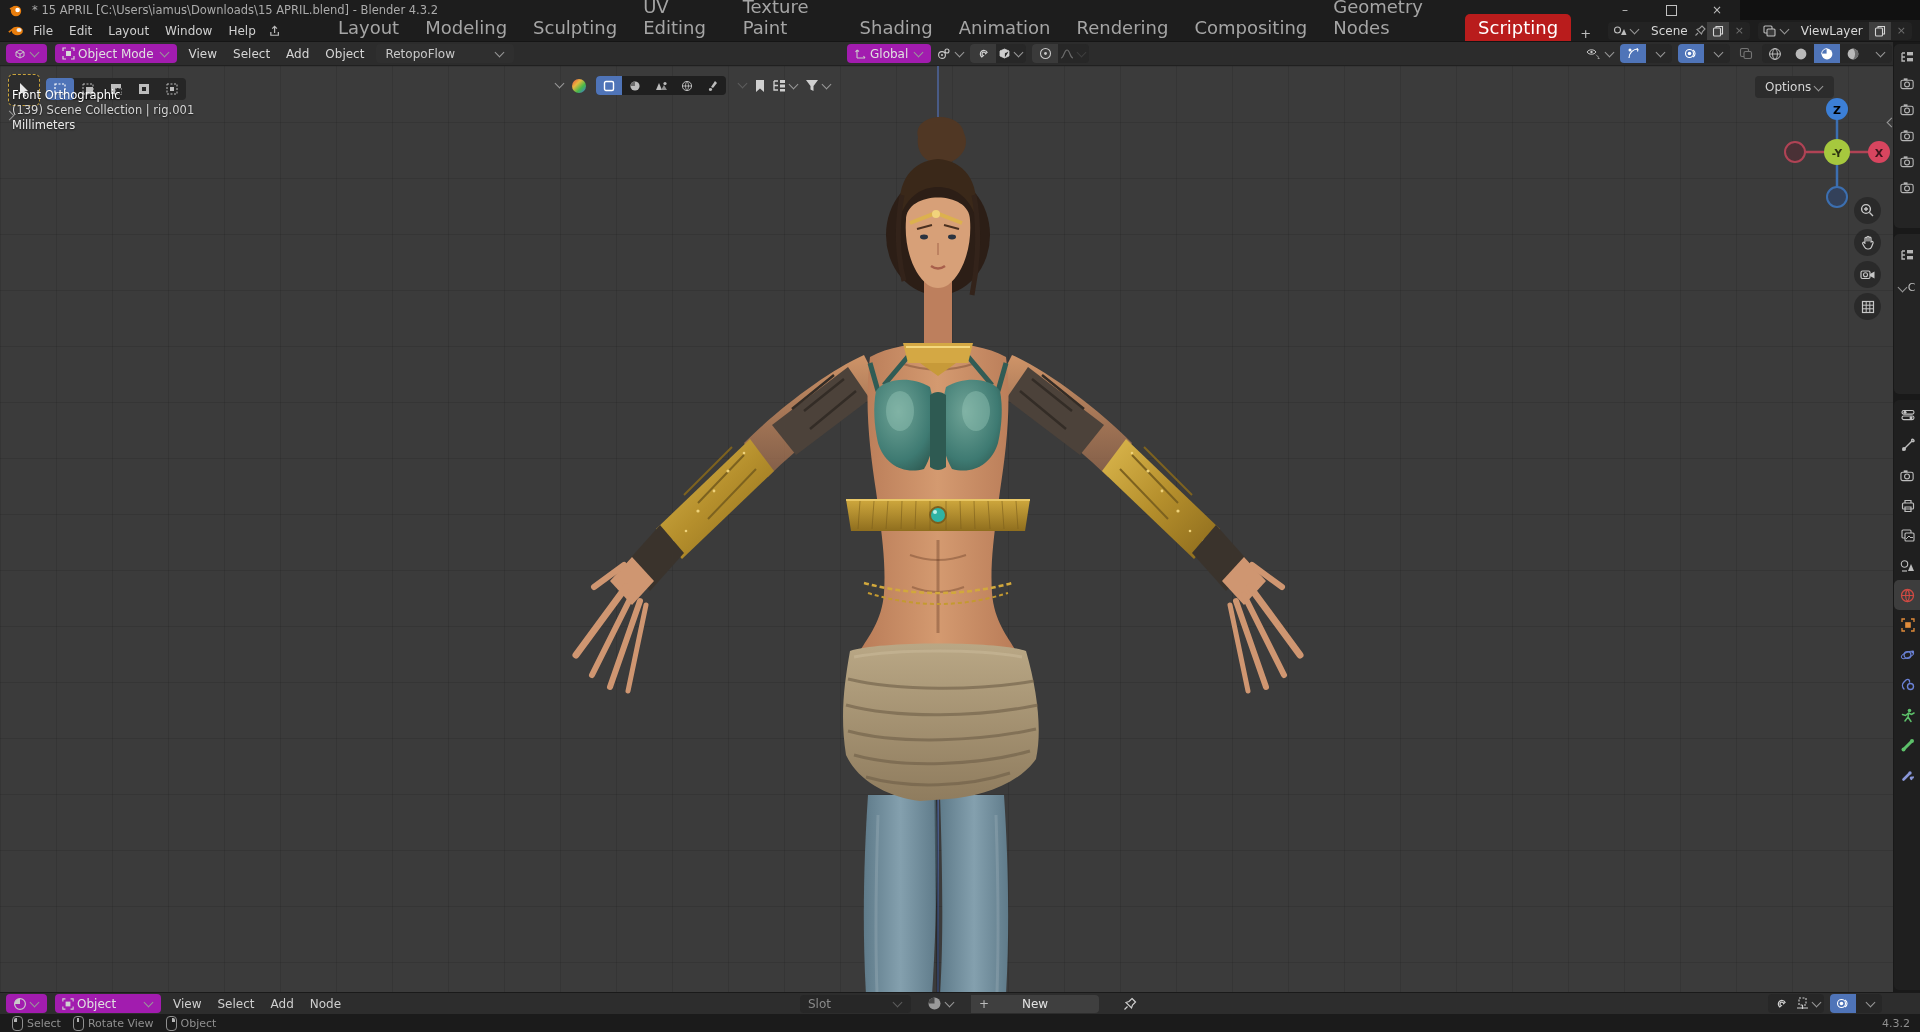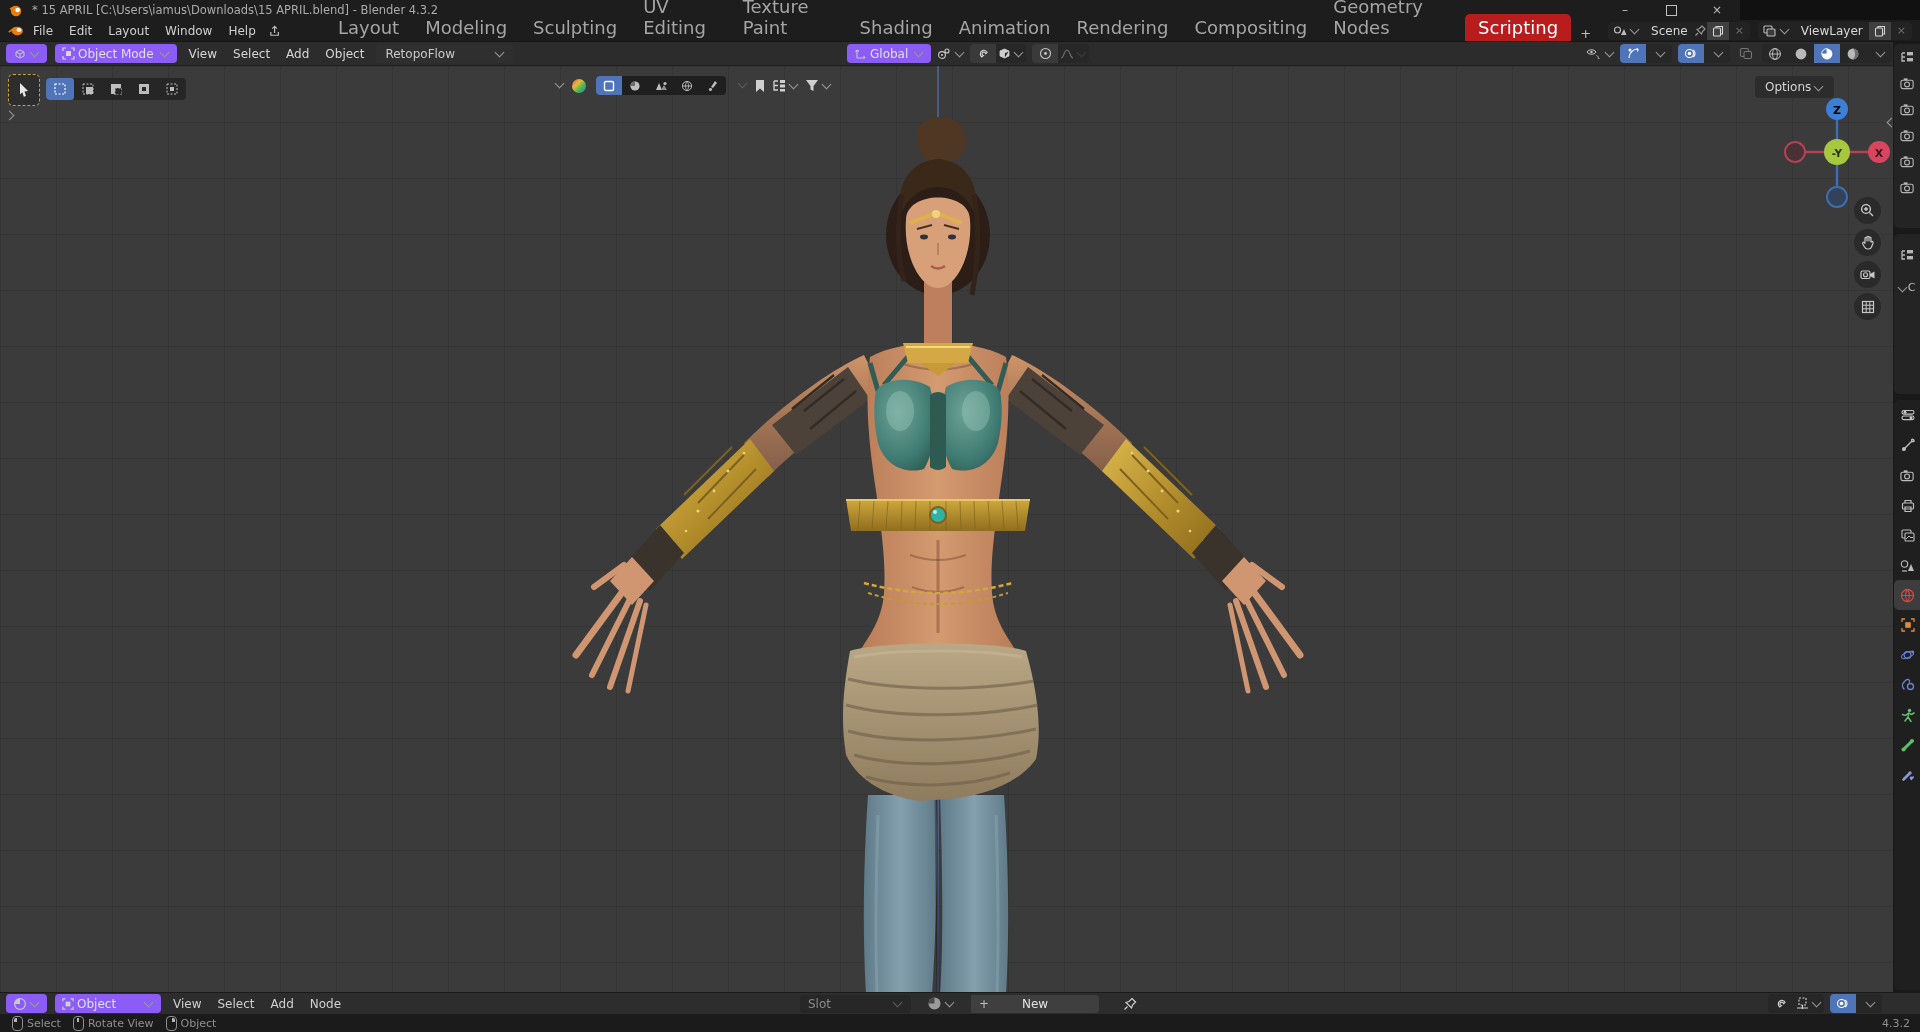--- a/index.html
+++ b/index.html
@@ -30,21 +30,21 @@
   .idblock .act{background:#3f3f3f;}
   .idblock .x{color:#6f6f6f;font-size:11px;padding:0 6px;}
 
   
   .cv{width:6px;height:6px;border-right:1.4px solid #999;border-bottom:1.4px solid #999;transform:rotate(45deg);display:inline-block;margin:-2px 2px 0 4px;flex:none;}
   .cv.dim{border-color:#5d5d5d;}
 
   
   .vph{left:0;top:42px;width:1920px;height:24px;background:#2c2c2c;display:flex;align-items:center;border-bottom:1px solid #202020;box-sizing:border-box;}
   .vph .menu-item{color:#d6d6d6;}
-  .ddbox{display:flex;align-items:center;background:#8b5cf6;border-radius:4px;height:19px;padding:0 7px;margin:0 4px;}
+  .ddbox{display:flex;align-items:center;background:#a21caf;border-radius:4px;height:19px;padding:0 7px;margin:0 4px;}
   .ddbox .lbl{color:#e0e0e0;font-size:12px;margin:0 3px;}
   .softbtn{display:flex;align-items:center;background:#2f2f2f;border-radius:4px;height:19px;padding:0 9px;margin:0 4px;gap:37px;}
   .ibtn{height:19px;min-width:22px;display:flex;align-items:center;justify-content:center;border-radius:3px;padding:0 2px;}
   .ibtn.blue{background:#4f74b8;}
   .ibtn.dim{opacity:.45;}
   .group{display:flex;background:#272727;border-radius:4px;overflow:hidden;margin:0 3px;}
   .group .ibtn{border-radius:0;}
 
   
   .viewport{left:0;top:66px;width:1893px;height:926px;background:#3b3b3b;overflow:hidden;
@@ -593,20 +593,25 @@
         </svg>
       <span class="cv"></span>
     </div>
   </div>
 
   <div class="abs optbtn">
     <span>Options</span>
     <span class="cv"></span>
   </div>
 
+  <div class="abs vp-overlay-text">
+    <div class="l1">Front Orthographic</div>
+    <div class="l2">(139) Scene Collection | rig.001</div>
+    <div class="l3">Millimeters</div>
+  </div>
   <span class="cv" style="position:absolute;left:2px;top:48px;transform:rotate(-45deg)"></span>
 
   <div class="abs" style="left:1782px;top:26px;width:110px;height:120px">
     <svg width="110" height="120" viewBox="0 0 110 120">
       <path d="M55,26 V96" stroke="#3c6fb0" stroke-width="2.5"></path>
       <path d="M14,60 H96" stroke="#b04355" stroke-width="2.5"></path>
       <circle cx="13" cy="60" r="10" fill="#4a3136" stroke="#b04355" stroke-width="2"></circle>
       <circle cx="97" cy="60" r="11" fill="#d8455f"></circle>
       <text x="97" y="64.5" font-size="11" font-weight="bold" fill="#40141c" text-anchor="middle" font-family="DejaVu Sans,sans-serif">X</text>
       <circle cx="55" cy="17" r="11" fill="#3c7fd6"></circle>

